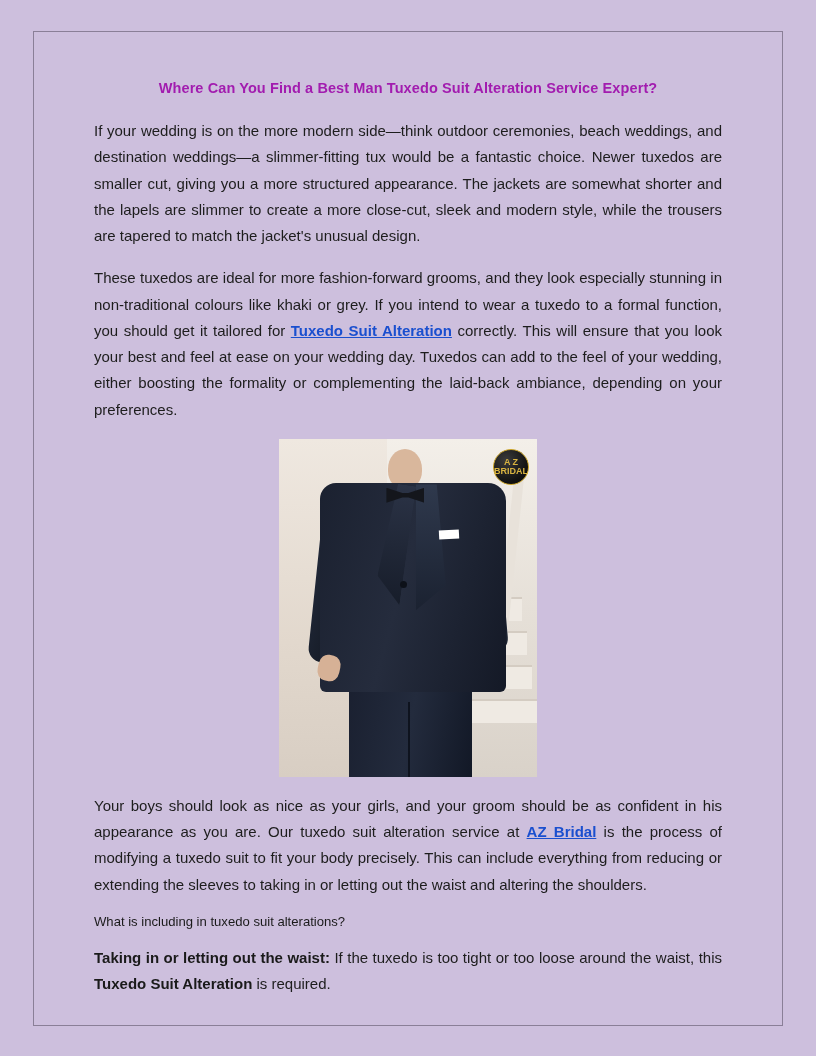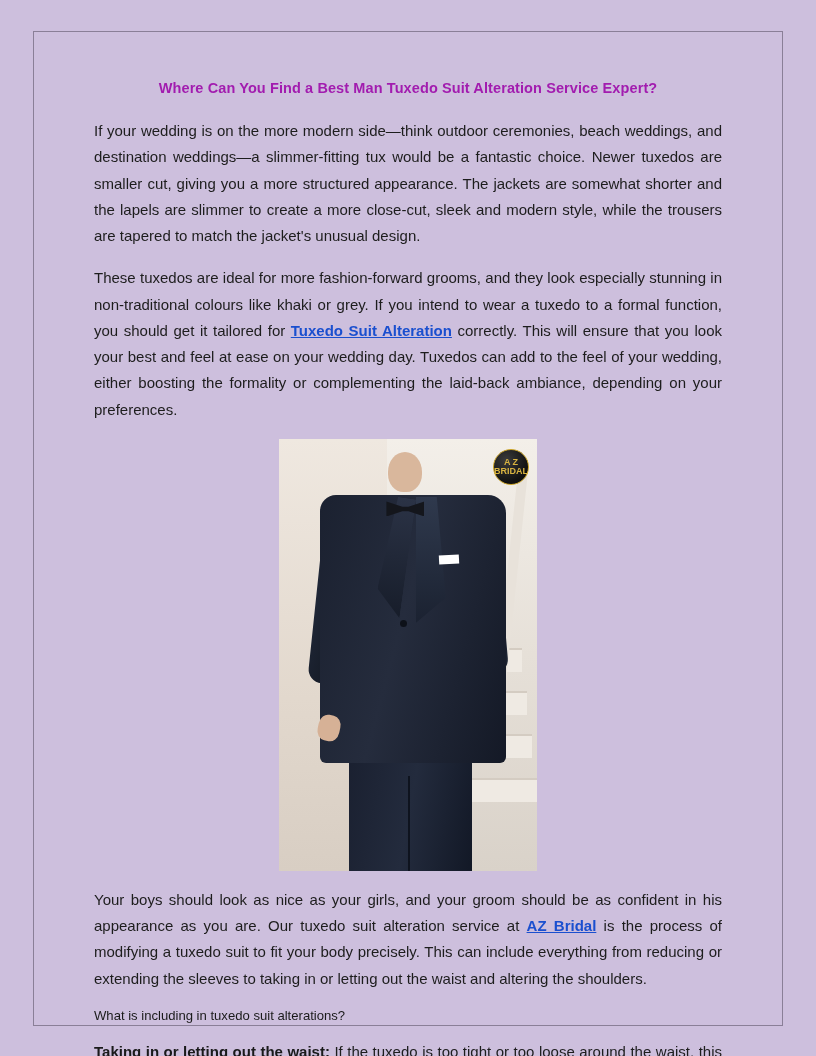--- a/index.html
+++ b/index.html
@@ -52,21 +52,20 @@
     font-size: 15px;
     line-height: 1.75;
     color: #1d1d1d;
     text-align: justify;
     margin: 0 0 16px 0;
     -webkit-hyphens: none;
     hyphens: none;
   }
   p.para:last-child {
     margin-bottom: 0;
-    text-decoration: underline;
   }
   .link {
     color: #1a4fcf;
     text-decoration: underline;
     font-weight: bold;
   }
   .bold {
     font-weight: bold;
     color: #1a1a1a;
   }
@@ -79,21 +78,21 @@
   }
   
   .figure {
     margin: 14px 0 16px 0;
     display: flex;
     justify-content: center;
   }
   .photo {
     position: relative;
     width: 258px;
-    height: 432px;
+    height: 338px;
     overflow: hidden;
     background: linear-gradient(160deg, #e9e2da 0%, #ded5cb 40%, #cfc6bd 100%);
   }
   
   .photo .wall-left {
     position: absolute;
     left: 0; top: 0;
     width: 42%;
     height: 100%;
     background: linear-gradient(180deg, #efe8e0 0%, #e2d8cd 60%, #d8cec3 100%);

